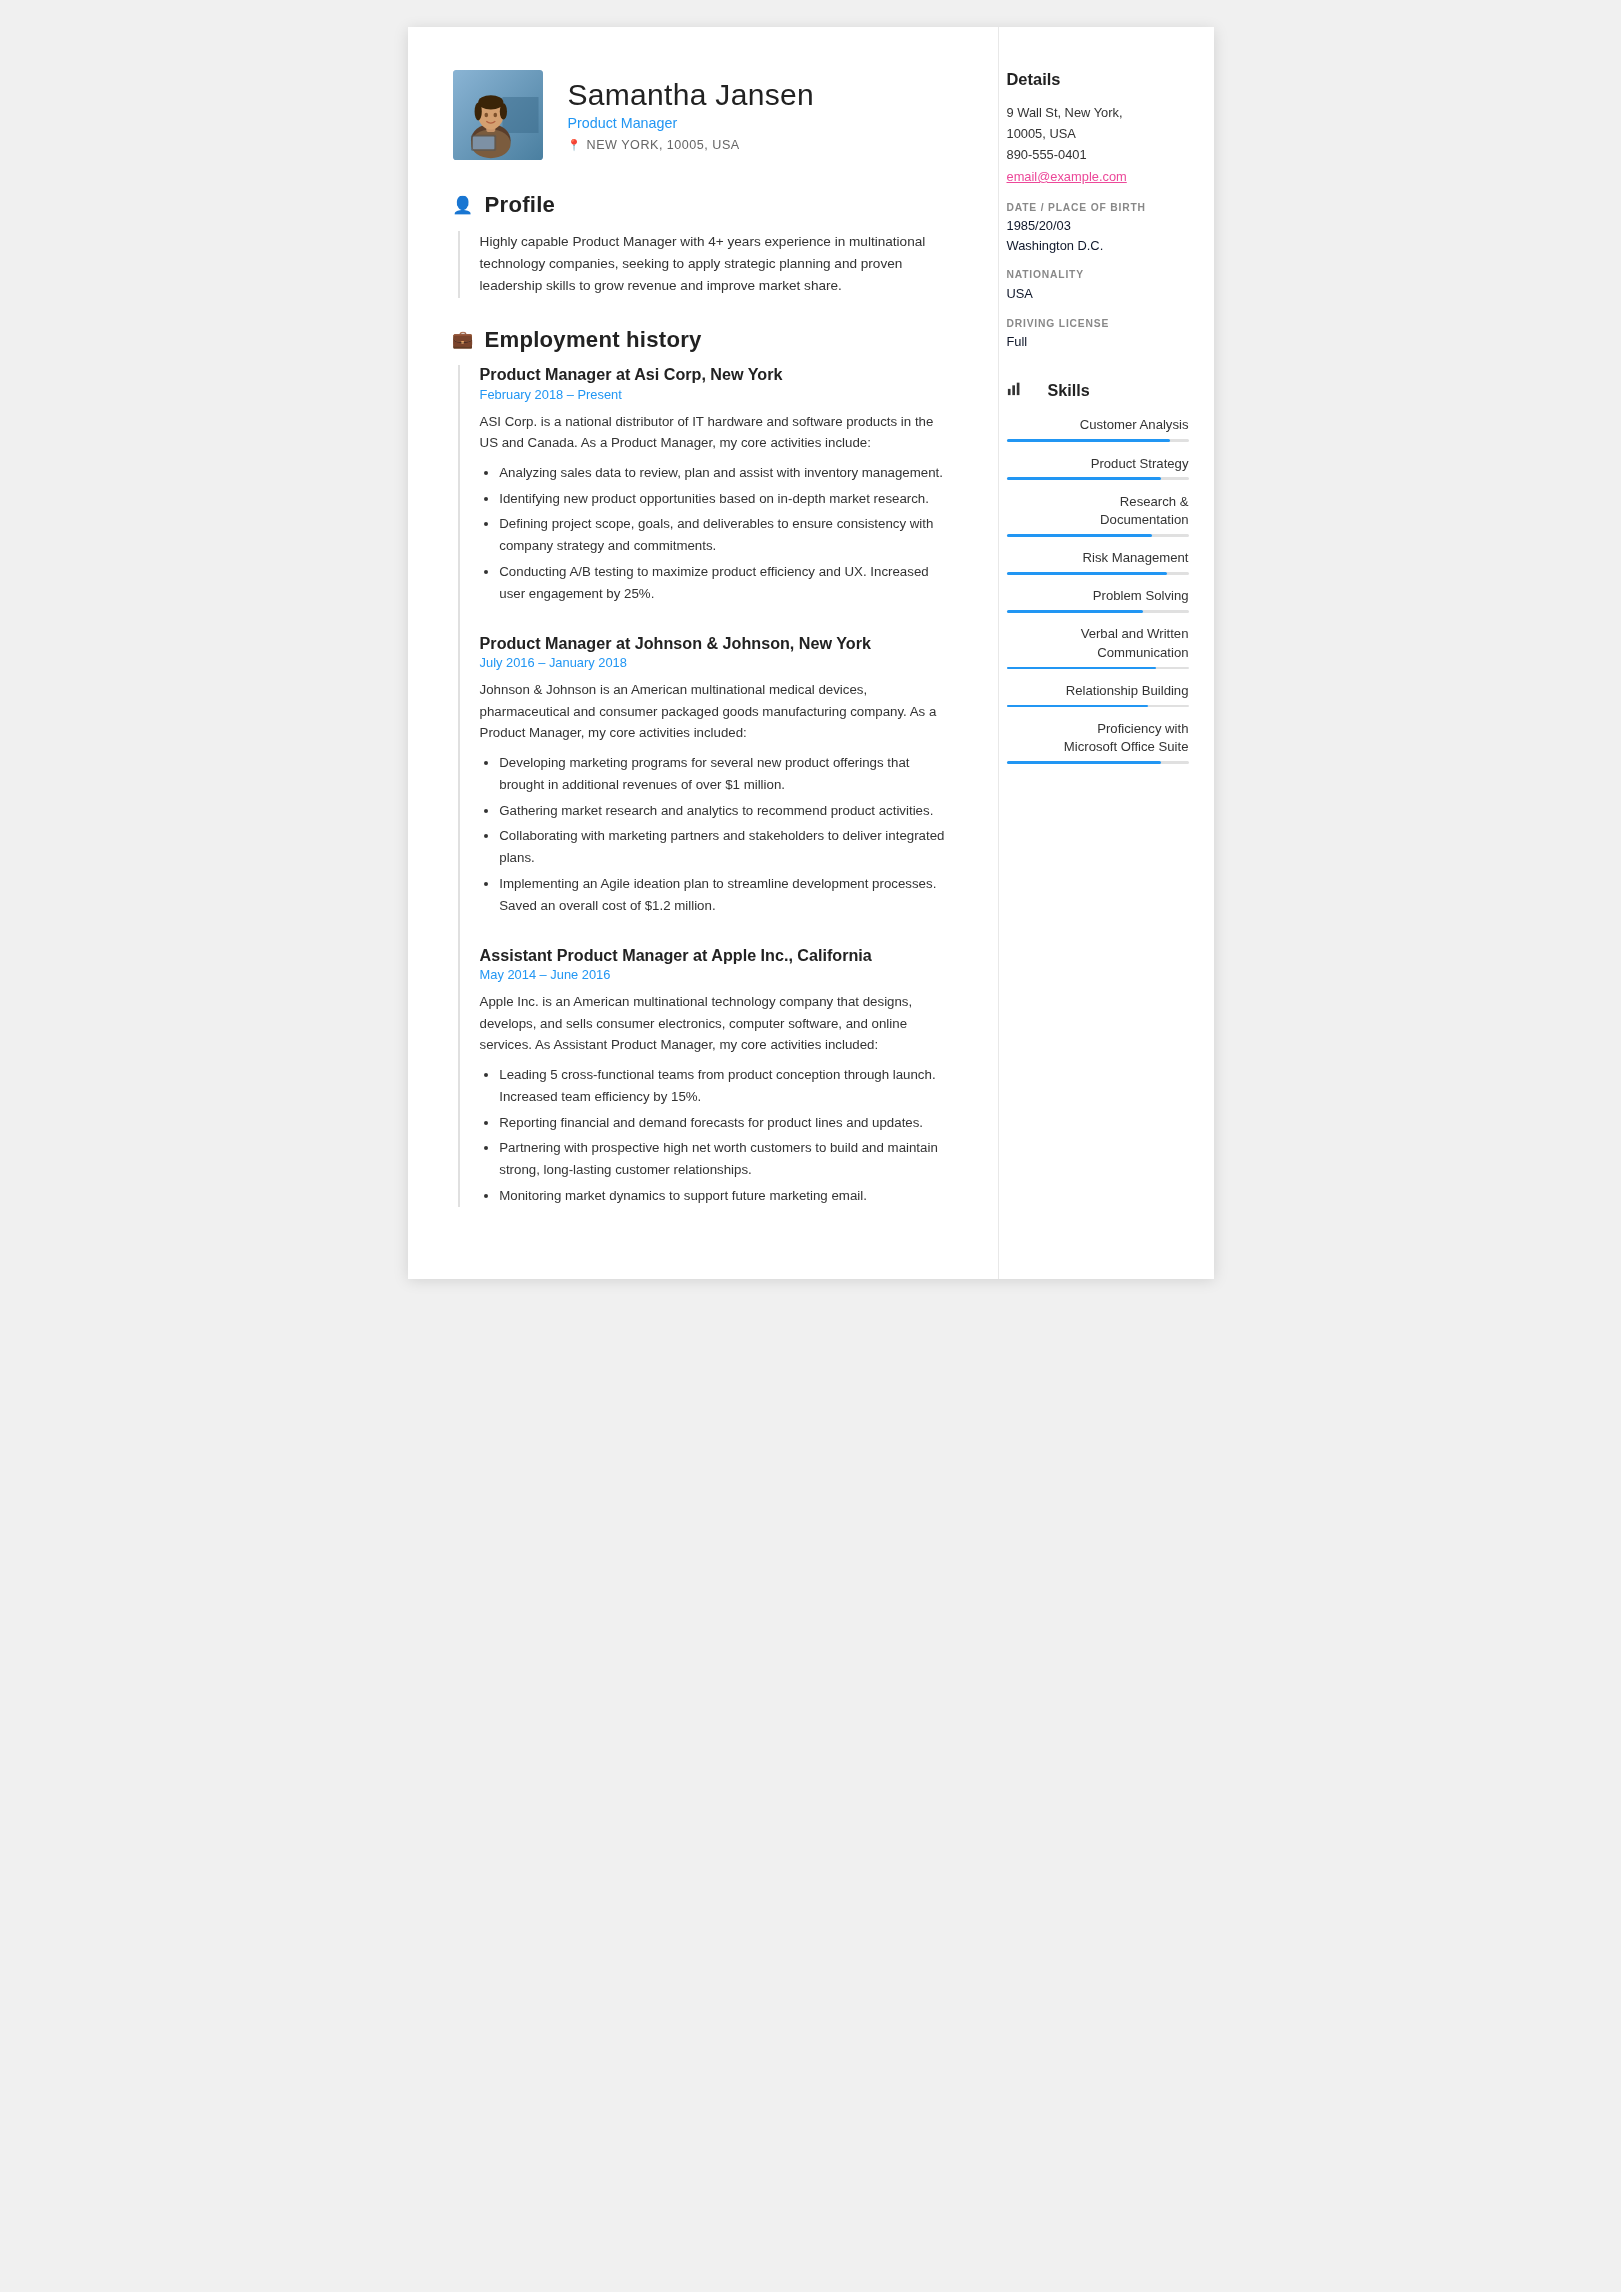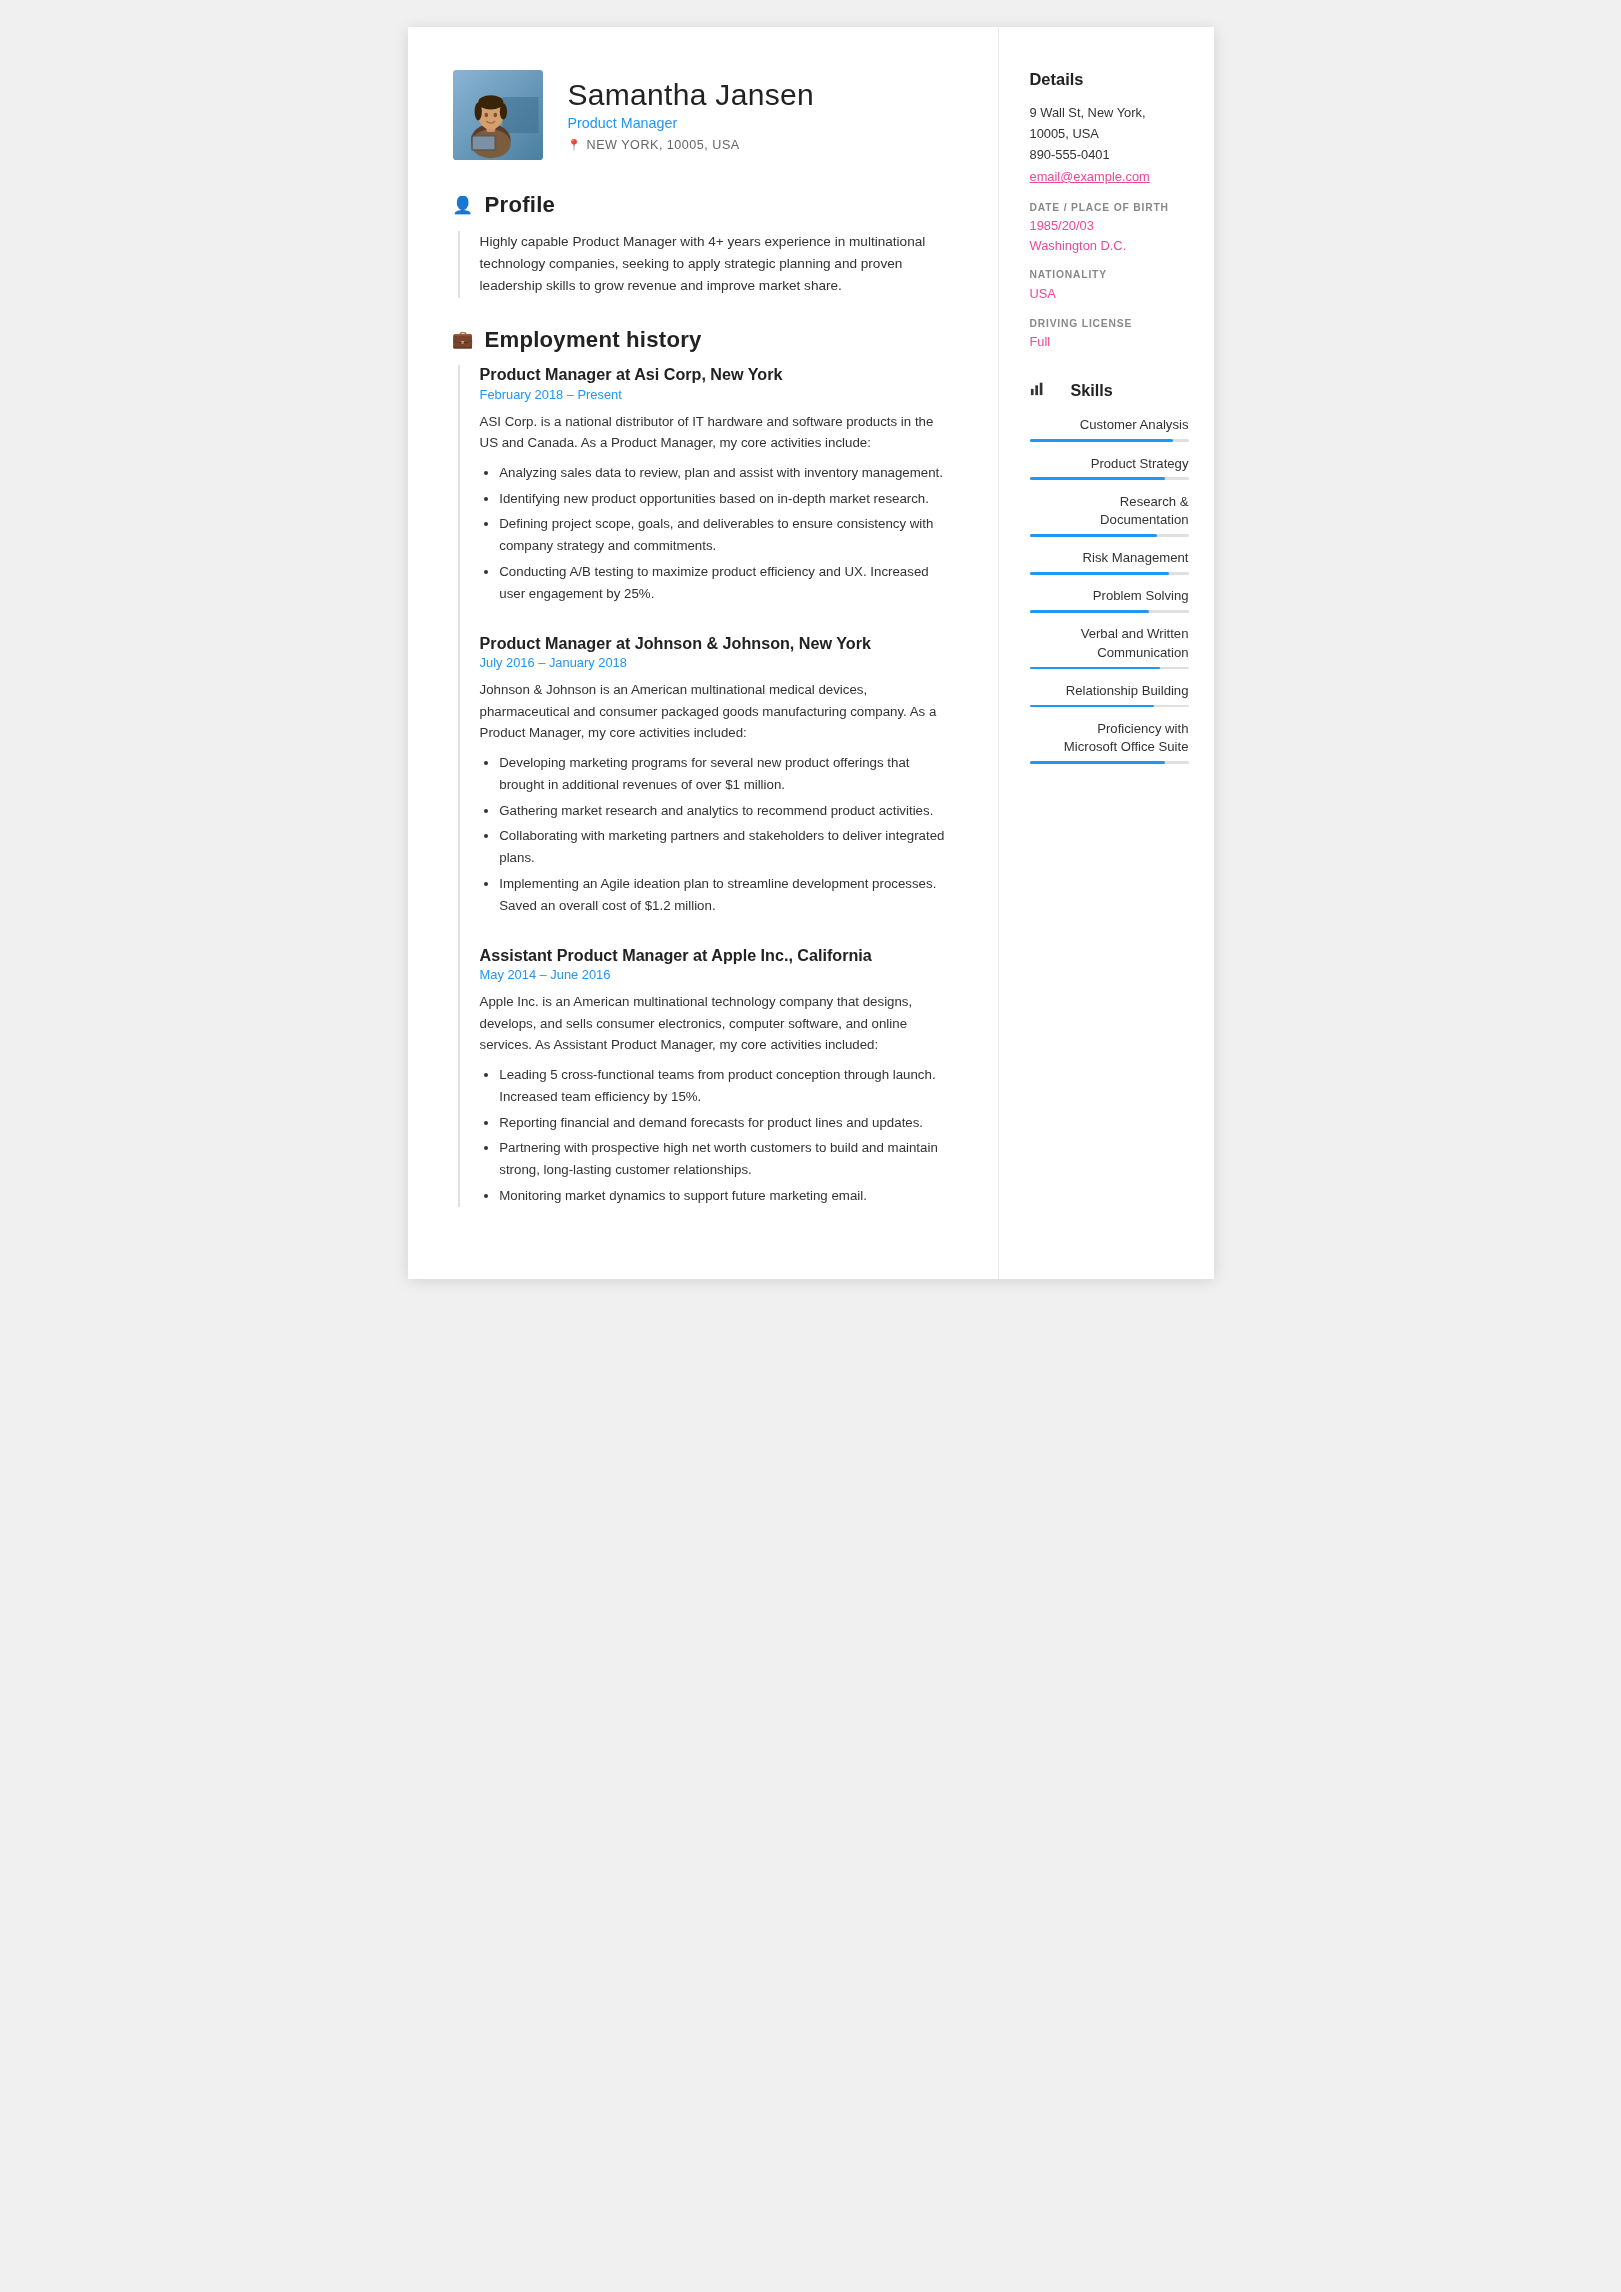--- a/index.html
+++ b/index.html
@@ -121,21 +121,21 @@
     .job-bullets li {
       font-size: 0.93em;
       color: #333;
       line-height: 1.65;
       margin-bottom: 3.6px;
     }
 
     
     .sidebar {
       width: 215px;
-      padding: 43px 25px 43px 31px;
+      padding: 43px 25px 43px 8px;
       flex-shrink: 0;
     }
     .details-title {
       font-size: 1.15em;
       font-weight: 700;
       color: #222;
       margin-bottom: 12.5px;
     }
     .details-address {
       font-size: 0.9em;
@@ -153,21 +153,21 @@
       font-size: 0.72em;
       color: #888;
       letter-spacing: 0.08em;
       text-transform: uppercase;
       margin-top: 14.3px;
       margin-bottom: 3.6px;
       font-weight: 600;
     }
     .details-value {
       font-size: 0.9em;
-      color: #ec4899;
+      color: #0f172a;
       line-height: 1.5;
       margin-bottom: 1.8px;
     }
 
     
     .skills-section { margin-top: 29px; }
     .skills-title-row {
       display: flex;
       align-items: center;
       gap: 25px;

